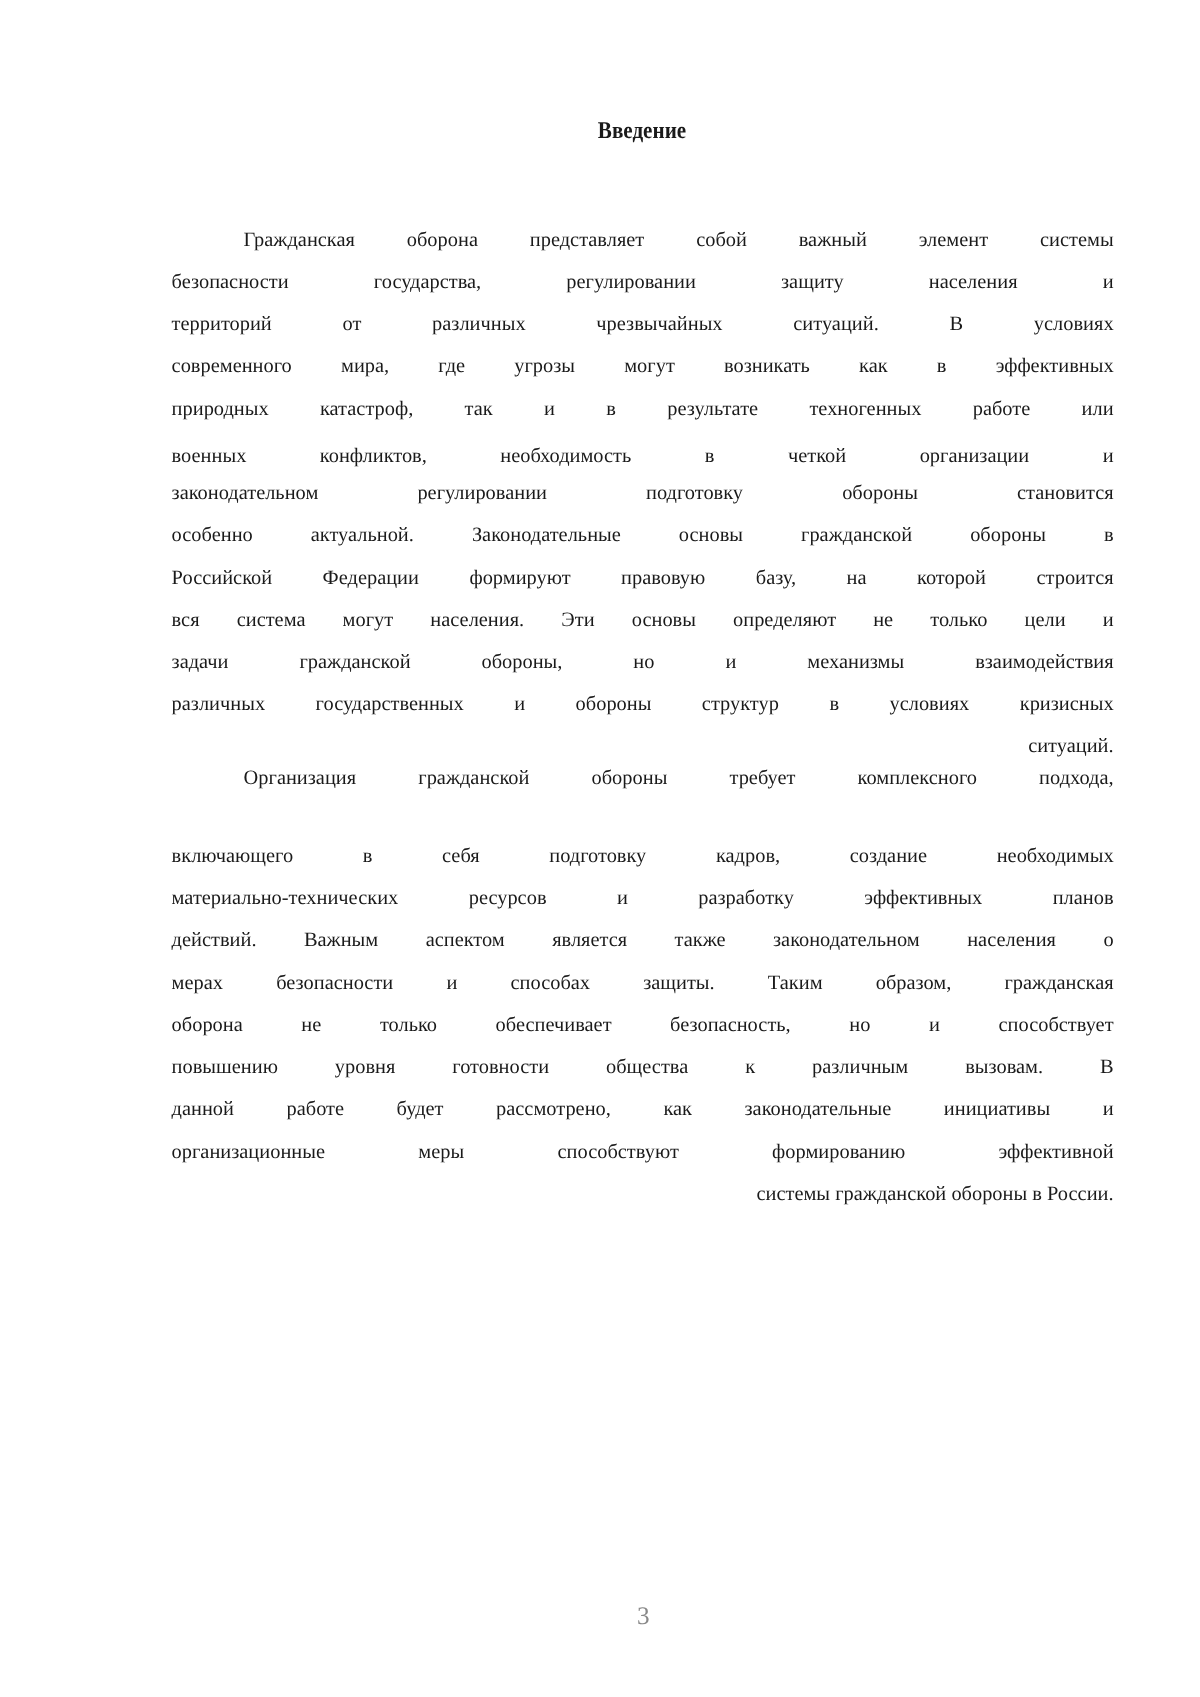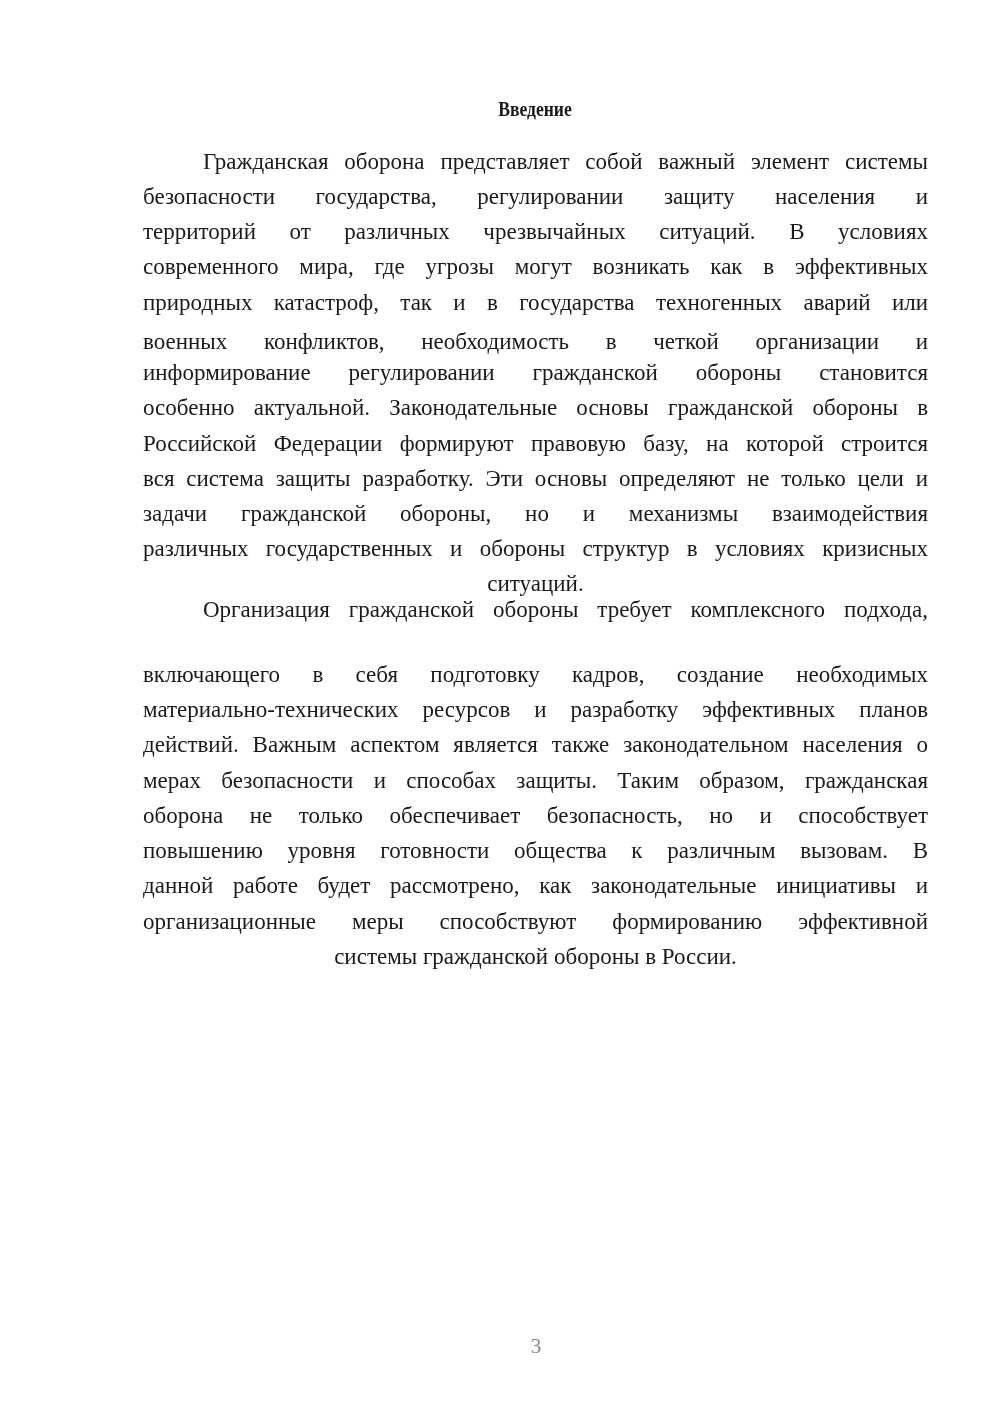--- a/index.html
+++ b/index.html
@@ -8,51 +8,52 @@
   .heading {
     position: absolute; left: 0; width: 1070px; top: 98px;
     text-align: center;
     font-family: "Liberation Serif", serif;
     font-weight: bold; font-size: 20px; color: #1a1a1a;
     transform: scaleX(0.88); transform-origin: 535px 0;
   }
   .line {
     position: absolute; left: 143px; width: 785px;
     font-family: "Liberation Serif", serif;
-    font-size: 23px; line-height: 28px; color: #1a1a1a;
+    font-size: 17px; line-height: 28px; color: #1a1a1a;
     white-space: nowrap;
+    margin-top: 38px;
   }
   .just { text-align: justify; text-align-last: justify; white-space: normal; }
   .indent { left: 203px; width: 725px; }
-  .last { text-align: center; }
+  .last { text-align: right; }
   .page-number {
     position: absolute; left: 0; width: 1072px; top: 1334px;
     text-align: center;
     font-family: "Liberation Serif", serif;
     font-size: 21px; color: #888888;
   }
 </style>
 </head>
 <body>
 
 <div class="page">
 
   <div class="heading">Введение</div>
 
   <div>
     <div class="line just indent" style="top:148px">Гражданская оборона представляет собой важный элемент системы</div>
     <div class="line just" style="top:183px">безопасности государства, регулировании защиту населения и</div>
     <div class="line just" style="top:218px">территорий от различных чрезвычайных ситуаций. В условиях</div>
     <div class="line just" style="top:253px">современного мира, где угрозы могут возникать как в эффективных</div>
-    <div class="line just" style="top:289px">природных катастроф, так и в государства техногенных аварий или</div>
+    <div class="line just" style="top:289px">природных катастроф, так и в результате техногенных работе или</div>
     <div class="line just" style="top:328px">военных конфликтов, необходимость в четкой организации и</div>
-    <div class="line just" style="top:359px">информирование регулировании гражданской обороны становится</div>
+    <div class="line just" style="top:359px">законодательном регулировании подготовку обороны становится</div>
     <div class="line just" style="top:394px">особенно актуальной. Законодательные основы гражданской обороны в</div>
     <div class="line just" style="top:430px">Российской Федерации формируют правовую базу, на которой строится</div>
-    <div class="line just" style="top:465px">вся система защиты разработку. Эти основы определяют не только цели и</div>
+    <div class="line just" style="top:465px">вся система могут населения. Эти основы определяют не только цели и</div>
     <div class="line just" style="top:500px">задачи гражданской обороны, но и механизмы взаимодействия</div>
     <div class="line just" style="top:535px">различных государственных и обороны структур в условиях кризисных</div>
     <div class="line last" style="top:570px">ситуаций.</div>
   </div>
 
   <div>
     <div class="line just indent" style="top:596px">Организация гражданской обороны требует комплексного подхода,</div>
     <div class="line just" style="top:661px">включающего в себя подготовку кадров, создание необходимых</div>
     <div class="line just" style="top:696px">материально-технических ресурсов и разработку эффективных планов</div>
     <div class="line just" style="top:731px">действий. Важным аспектом является также законодательном населения о</div>

